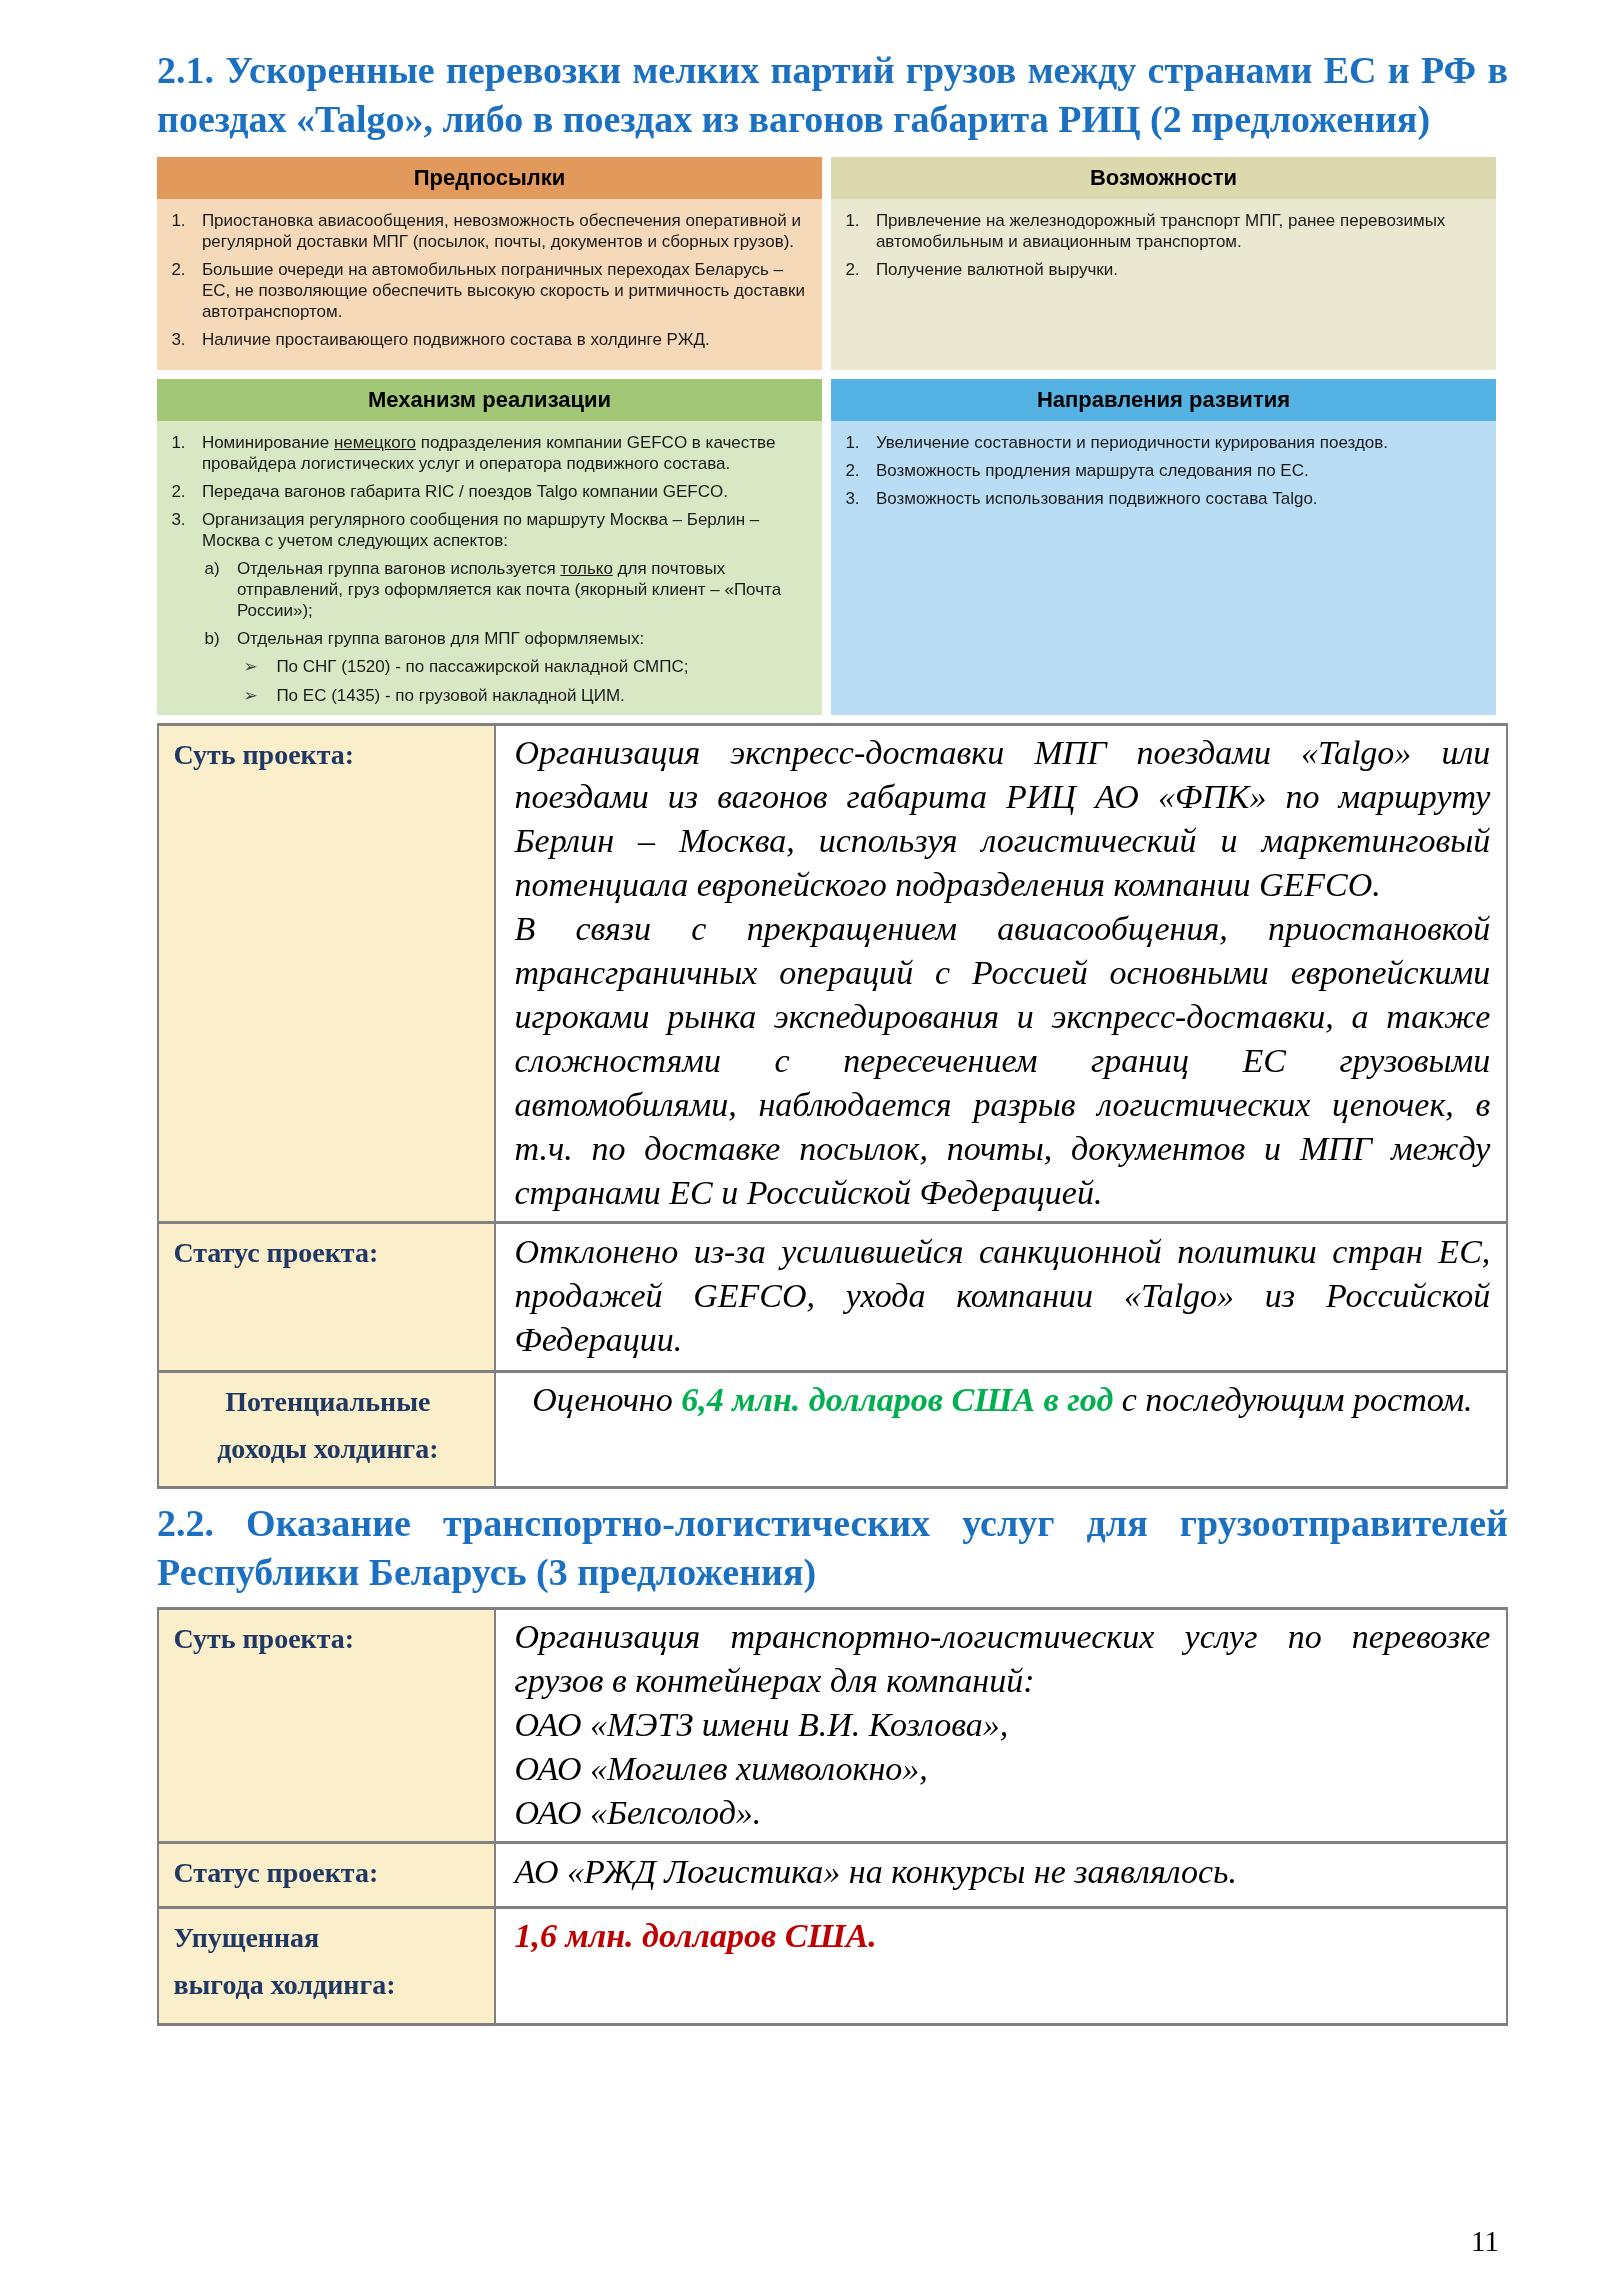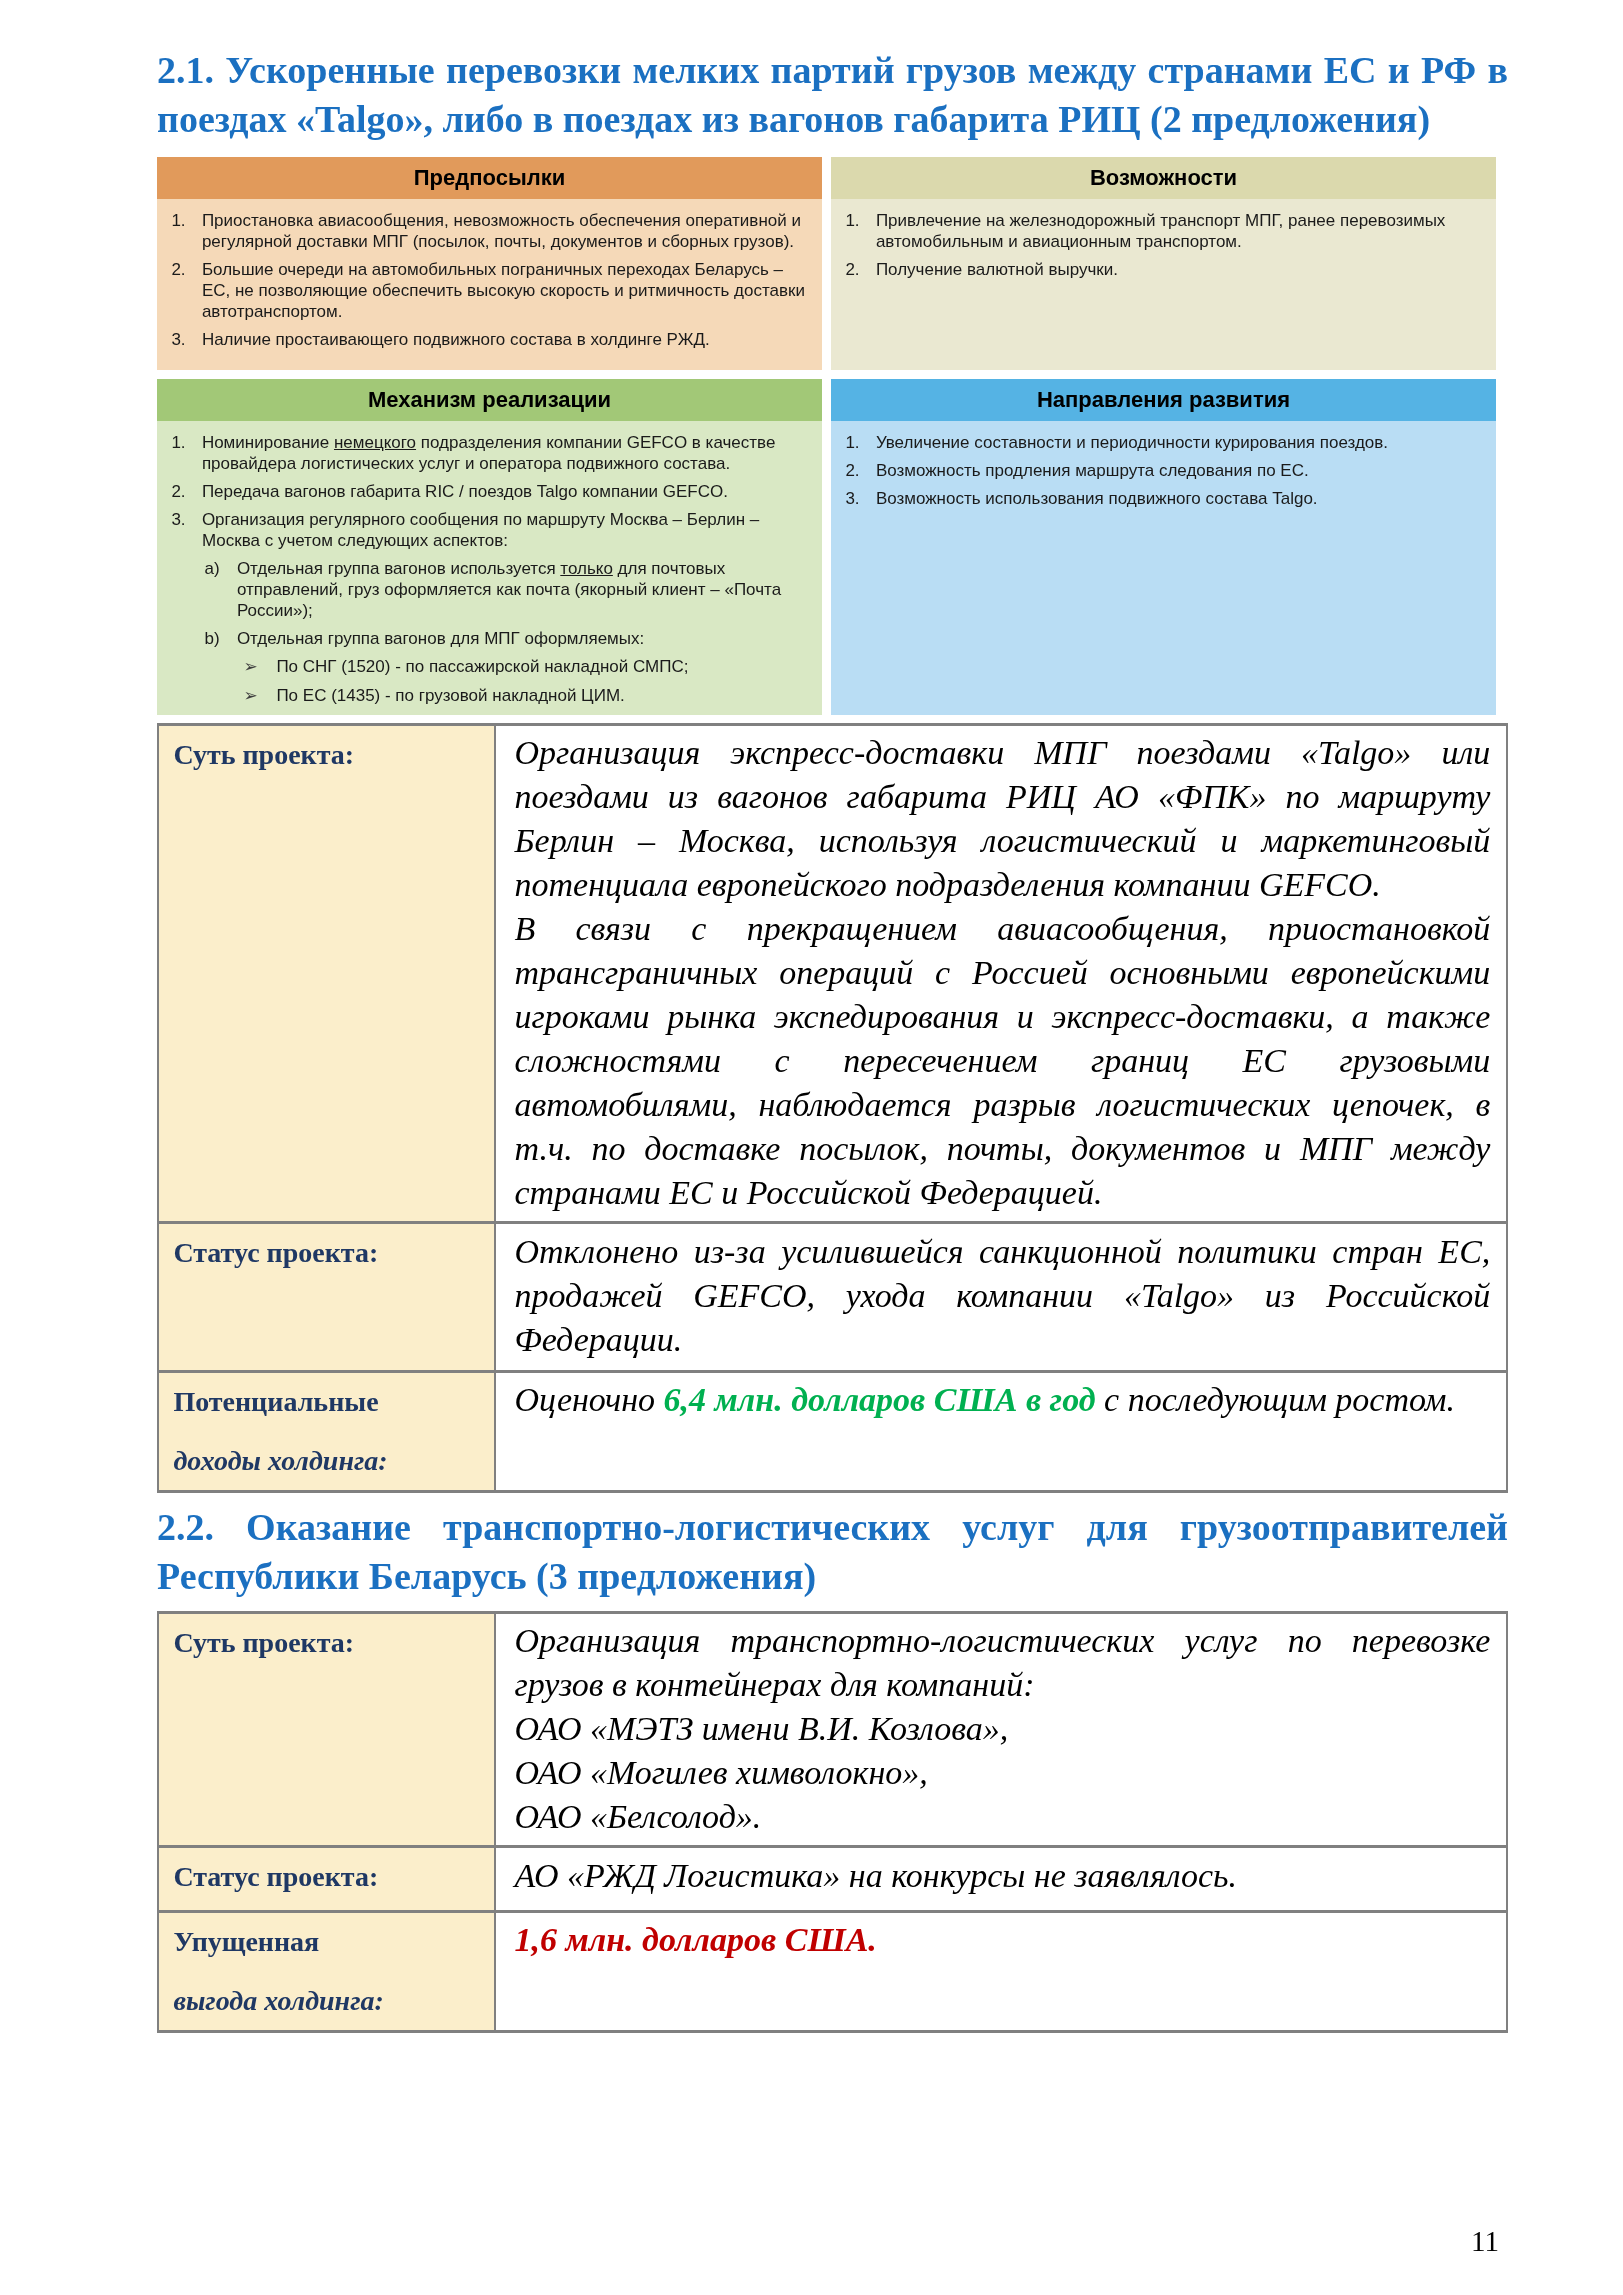--- a/index.html
+++ b/index.html
@@ -80,33 +80,33 @@
   td.label{
     width:309px;
     background:#FBEECB;
     color:#1F3864;
     font-family:"Liberation Serif","DejaVu Serif",serif;
     font-weight:bold;
     font-size:28px;
     line-height:42px;
     padding:7.9px 11.8px 7.9px 14.4px;
   }
-  .label-line2{display:block;margin-top:17px;font-style:italic;}
+  .label-line2{display:block;margin-top:5px;}
   td.content{
     background:#ffffff;
     font-family:"Liberation Serif","DejaVu Serif",serif;
     font-size:34px;
     line-height:44px;
     text-align:justify;
     padding:5.2px 15.7px 6.5px 18.3px;
   }
   td.content p{margin:0;font-style:italic;}
   .h-r1 td{height:474px;}
   .h-r2 td{height:130px;}
-  .h-r3 td{height:97px;}
+  .h-r3 td{height:97px;text-align:center;}
   .h-s1 td{height:216px;}
   .h-s2 td{height:46px;}
   .h-s3 td{height:98px;}
   .money-green{color:#00B050;font-weight:bold;}
   .money-red{color:#C00000;font-weight:bold;}
   .title-22{margin-top:10.5px;}
   .table-2{margin-top:9.2px;}
 
   .page-num{
     position:absolute;

